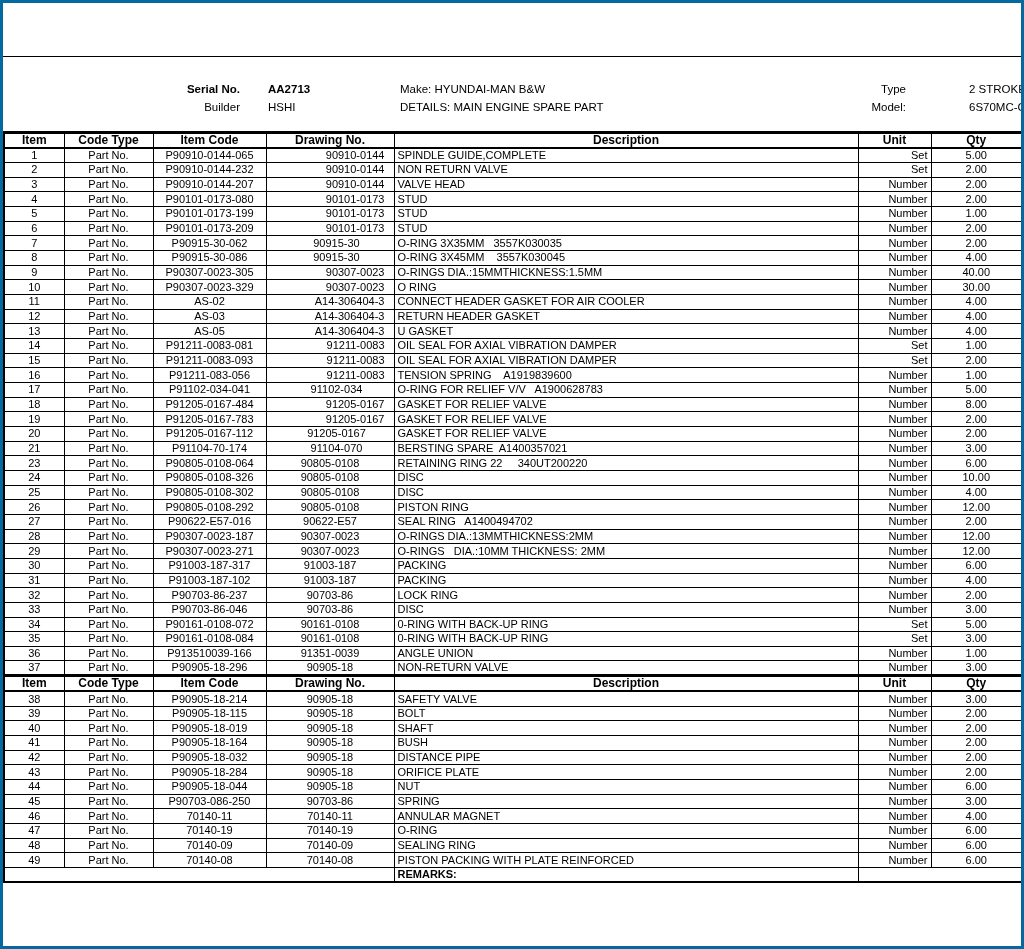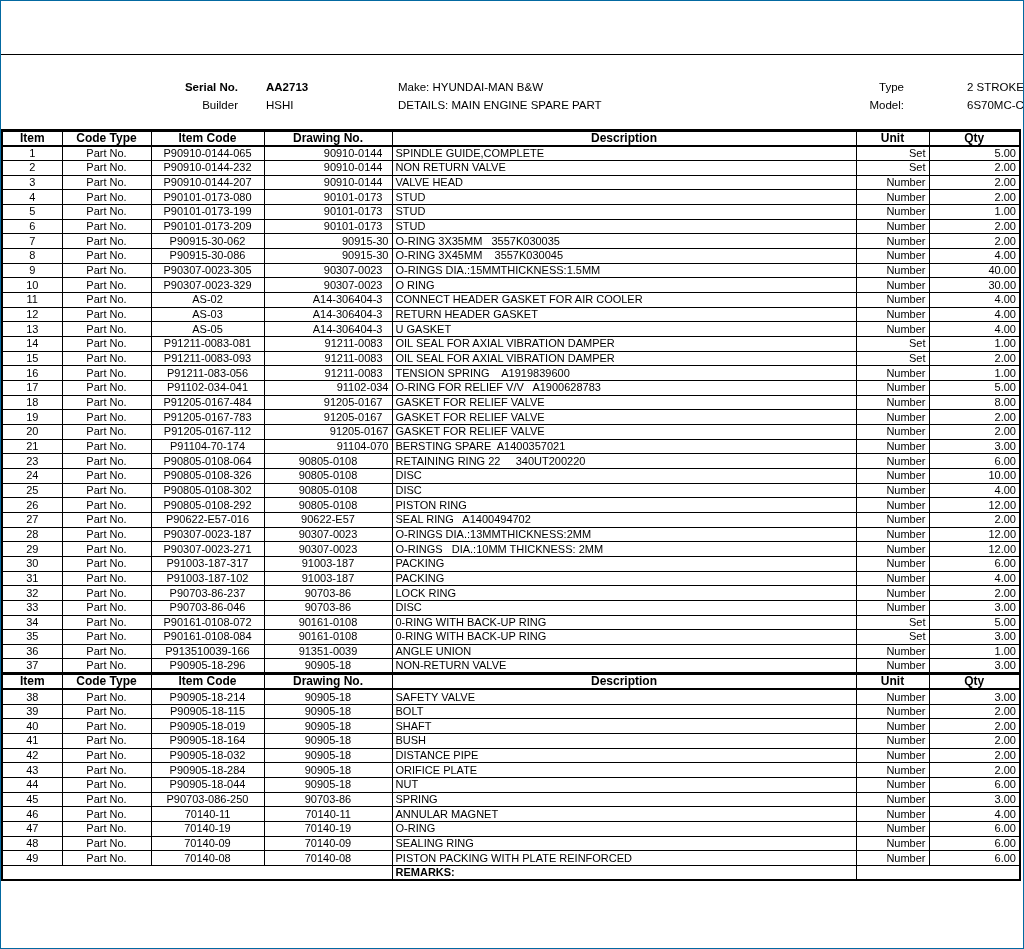--- a/index.html
+++ b/index.html
@@ -2,21 +2,21 @@
 <html><head>
 <meta charset="utf-8">
 <style>
   html, body { margin: 0; padding: 0; background: #fff; }
   * { box-sizing: border-box; }
   .page {
     position: relative;
     width: 1024px;
     height: 949px;
     background: #fff;
-    border: 1px solid #0369a1;
+    border: 3px solid #0369a1;
     font-family: "Liberation Sans", sans-serif;
     color: #000;
     overflow: hidden;
   }
   .top-blank { height: 53px; }
   .header-info {
     position: relative;
     height: 75px;
     border-top: 1px solid #000;
     font-size: 11.5px;
@@ -52,25 +52,25 @@
     font-size: 12px;
     font-weight: bold;
     text-align: center;
     border-bottom: 2px solid #000;
   }
   tr.hdr2 th { border-top: 3px solid #000; }
   .c-item  { text-align: center; }
   .c-code  { text-align: center; }
   .c-icode { text-align: center; }
   .c-draw.d-right  { text-align: right;  padding-right: 9px; }
-  .c-draw.d-left   { text-align: right;   padding-left: 16px; }
+  .c-draw.d-left   { text-align: center;   padding-left: 16px; }
   .c-draw.d-center { text-align: center; }
   .c-desc  { text-align: left; }
   .c-unit  { text-align: right; }
-  .c-qty   { text-align: right; padding-right: 9px; margin-left: 22px; }
+  .c-qty   { text-align: center; padding-right: 9px; margin-left: 22px; }
   .remarks-cell { font-weight: bold; }
 </style>
 </head>
 <body>
 
 <div class="page">
   <div class="top-blank"></div>
 
   <div class="header-info">
     <span class="pos lblcol1 row1 b">Serial No.</span>

